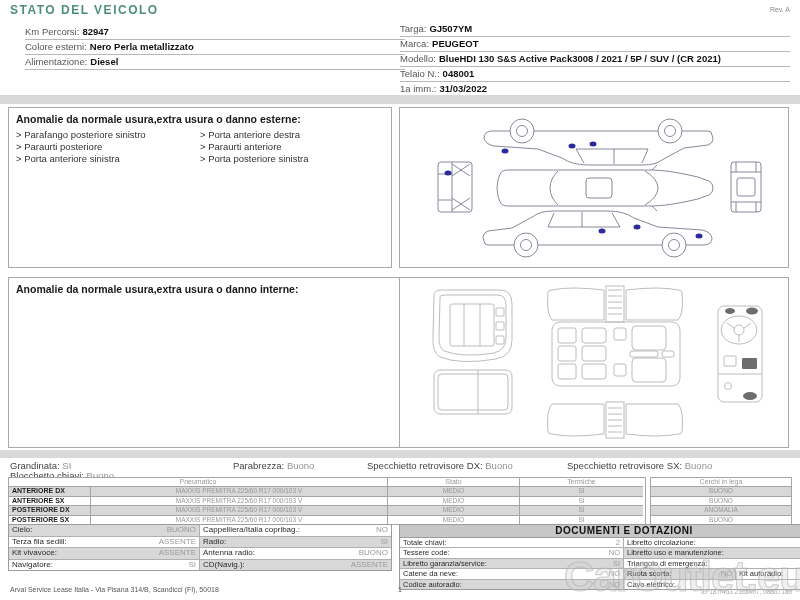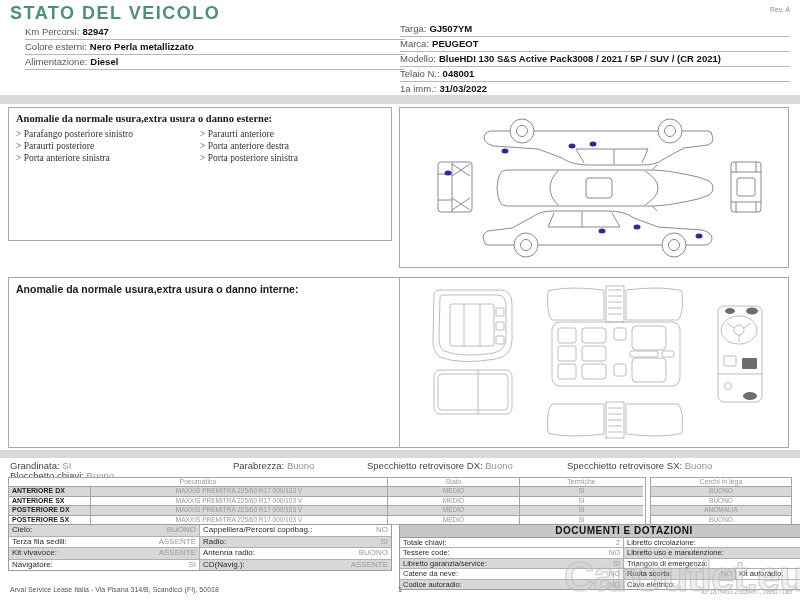--- a/index.html
+++ b/index.html
@@ -1,38 +1,38 @@
 <!DOCTYPE html>
 <html><head>
 <meta charset="utf-8">
 <style>
   html,body{margin:0;padding:0;background:#e8e8e8;}
   .page{position:relative;width:800px;height:600px;background:#fff;overflow:hidden;
         font-family:"Liberation Sans","DejaVu Sans",sans-serif;color:#222;}
 
   
-  .title{position:absolute;left:10px;top:3px;font-size:18px;font-weight:bold;
+  .title{position:absolute;left:10px;top:3px;font-size:12px;font-weight:bold;
          color:#4e8f7c;letter-spacing:1.5px;}
   .rev{position:absolute;right:10px;top:6px;font-size:7px;color:#888;}
   .kv-col{position:absolute;}
   #kv-left{left:10px;top:25px;width:380px;margin-left:15px;}
   #kv-right{left:400px;top:22px;width:390px;}
   .kv-row{border-bottom:1px solid #b8b8b8;padding:1px 0 2px 0;font-size:9.5px;
           line-height:11px;color:#555;}
   .kv-row b{color:#101010;}
   .kv-row span{margin-right:3px;}
 
   
   .bar{position:absolute;left:0;width:800px;background:#d9d9d9;}
   #bar1{top:95px;height:9px;}
   #bar2{top:450px;height:8px;}
 
   
   .box{position:absolute;border:1px solid #a8a8a8;background:#fff;box-sizing:border-box;}
-  #ext-text{left:8px;top:107px;width:384px;height:134px;font-family:Liberation Serif, serif;}
+  #ext-text{left:8px;top:107px;width:384px;height:161px;}
   #ext-diag{left:399px;top:107px;width:390px;height:161px;}
   #int-text{left:8px;top:277px;width:442px;height:171px;}
   #int-diag{left:399px;top:277px;width:390px;height:171px;}
   .box-heading{padding:5px 7px 3px 7px;font-size:10.5px;font-weight:bold;color:#1a1a1a;}
   .bullet-cols{display:flex;padding:1px 7px;font-size:9.5px;color:#333;}
   .bullet-col{width:50%;}
   .bullet{line-height:12px;white-space:nowrap;}
   svg{display:block;}
   .marker{position:absolute;width:7px;height:5px;background:#2a2a9c;border-radius:50%;
           transform:translate(-50%,-50%);}
@@ -110,22 +110,22 @@
 
   <div class="box" id="ext-text">
     <div class="box-heading">Anomalie da normale usura,extra usura o danno esterne:</div>
     <div class="bullet-cols">
       <div class="bullet-col">
         <div class="bullet">&gt; Parafango posteriore sinistro</div>
         <div class="bullet">&gt; Paraurti posteriore</div>
         <div class="bullet">&gt; Porta anteriore sinistra</div>
       </div>
       <div class="bullet-col">
+        <div class="bullet">&gt; Porta anteriore destra</div>
         <div class="bullet">&gt; Paraurti anteriore</div>
-        <div class="bullet">&gt; Porta anteriore destra</div>
         <div class="bullet">&gt; Porta posteriore sinistra</div>
       </div>
     </div>
   </div>
 
   <div class="box" id="ext-diag">
     <svg width="388" height="159" viewBox="0 0 388 159">
       <g fill="none" stroke="#7b7b90" stroke-width="0.9">
 
         <g transform="translate(78,100)">
@@ -279,21 +279,21 @@
     <div class="tcell td lastrow">BUONO</div>
   </div>
 
   <div class="btable" id="stato-interno">
     <div class="bt-row">
       <div class="bt-cell gray">
           <span class="lbl">Cielo:</span>
           <span class="val">BUONO</span>
         </div>
       <div class="bt-cell">
-          <span class="lbl">Cappelliera/Percorsi copribag.:</span>
+          <span class="lbl">Cappelliera/Italia copribag.:</span>
           <span class="val">NO</span>
         </div>
     </div>
     <div class="bt-row">
       <div class="bt-cell">
           <span class="lbl">Terza fila sedili:</span>
           <span class="val">ASSENTE</span>
         </div>
       <div class="bt-cell gray">
           <span class="lbl">Radio:</span>

